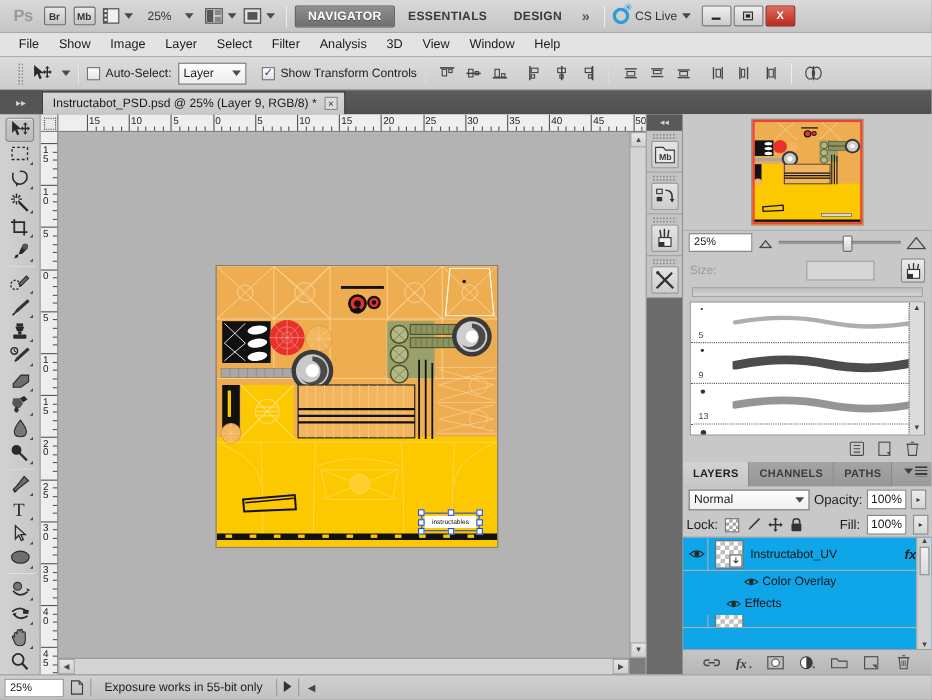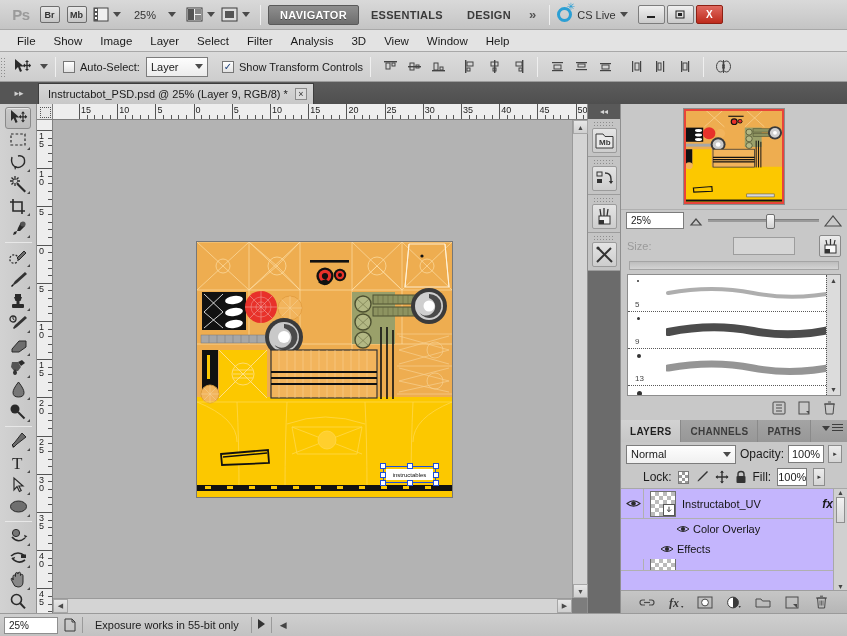--- a/index.html
+++ b/index.html
@@ -102,21 +102,21 @@
     padding-left: 8px;
   }
   .menu-item { padding: 3px 9px; font-size: 11.5px; color: #1a1a1a; cursor: default; }
 
   
   .optbar {
     height: 30px;
     background: linear-gradient(180deg,#dcdcdc,#cdcdcd);
     border-bottom: 1px solid #9c9c9c;
     display: flex; align-items: center;
-    padding-left: 0;
+    padding-left: 16px;
   }
   .grip {
     width: 5px; height: 20px;
     background-image: radial-gradient(circle, #8d8d8d 1px, transparent 1px);
     background-size: 3px 3px;
     margin-right: 5px;
   }
   .tool-preview {
     width: 26px; height: 22px;
     display: flex; align-items: center; justify-content: center;
@@ -440,32 +440,32 @@
   }
   .tinyarrow {
     width: 14px; height: 18px;
     border: 1px solid #8d8d8d;
     background: linear-gradient(180deg,#ececec,#d5d5d5);
     display: flex; align-items: center; justify-content: center;
     font-size: 7px; color: #3a3a3a;
   }
   .lock-row {
     height: 22px; display: flex; align-items: center;
-    padding: 0 22px; gap: 6px;
+    padding: 0 3px; gap: 6px;
   }
   .checker {
     width: 13px; height: 13px;
     background-image:
       linear-gradient(45deg,#999 25%,transparent 25%,transparent 75%,#999 75%),
       linear-gradient(45deg,#999 25%,#fff 25%,#fff 75%,#999 75%);
     background-size: 6px 6px; background-position: 0 0, 3px 3px;
     border: 1px solid #7a7a7a;
   }
   .layer-list {
-    flex: 1; background: #c4b5fd;
+    flex: 1; background: #0ea5e9;
     border-top: 1px solid #a8a8a8;
     position: relative; overflow: hidden;
   }
   .layer-row {
     height: 30px; display: flex; align-items: center;
     border-bottom: 1px solid #b0b0b0;
     padding-left: 2px;
   }
   .eye {
     width: 20px; height: 20px;

